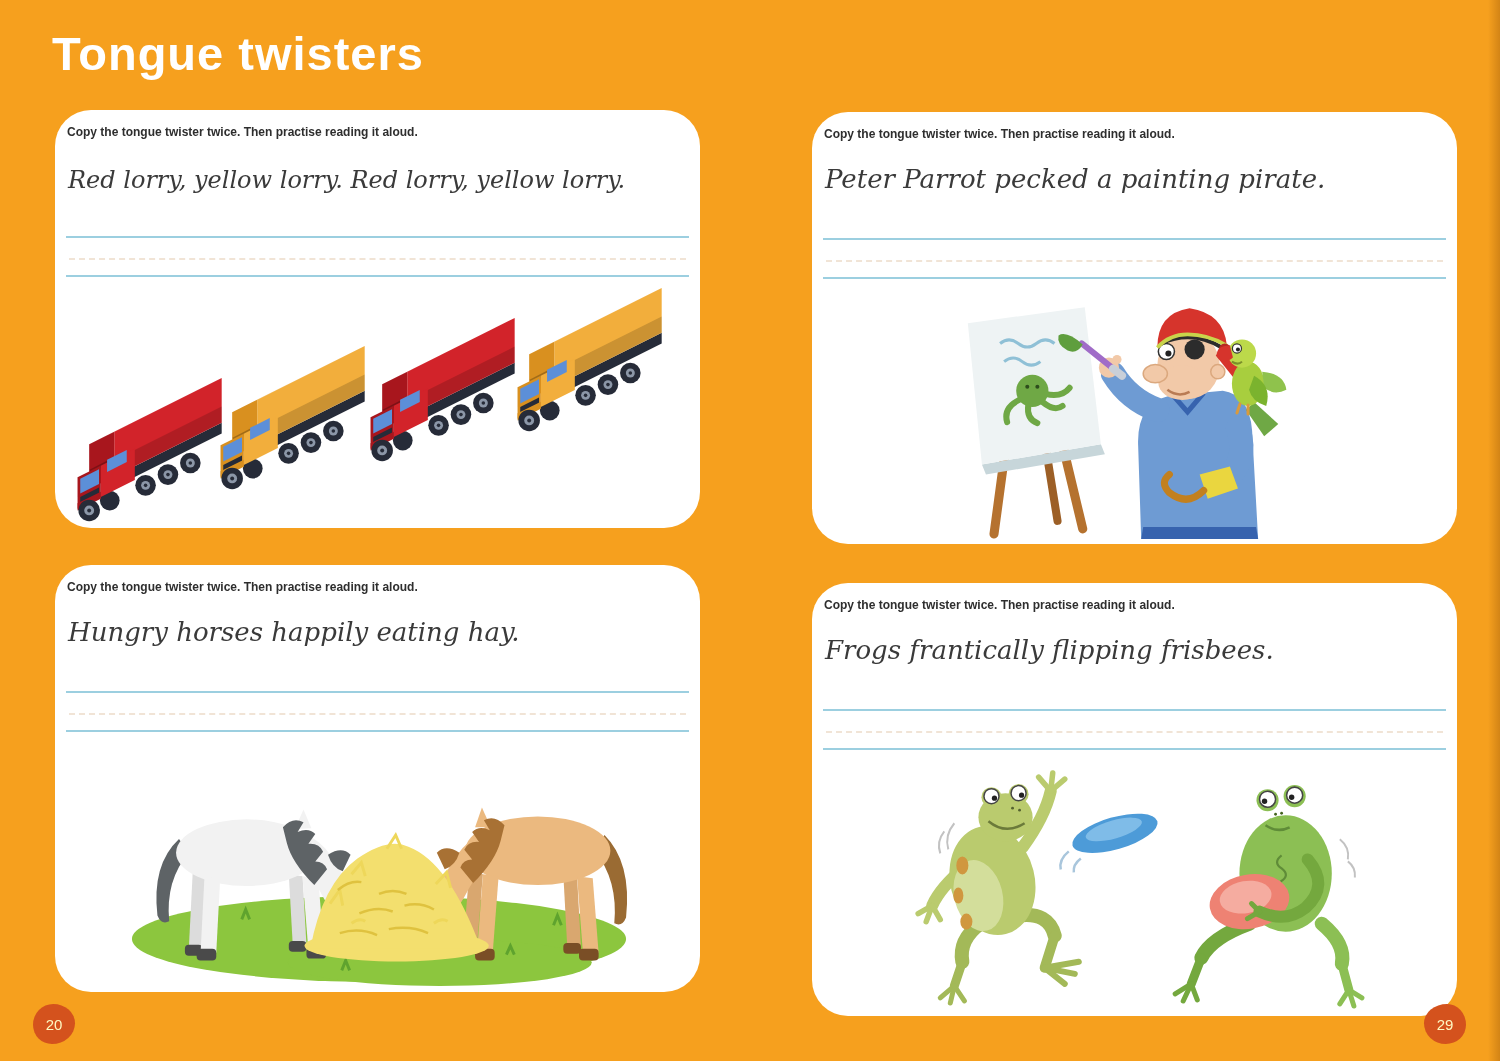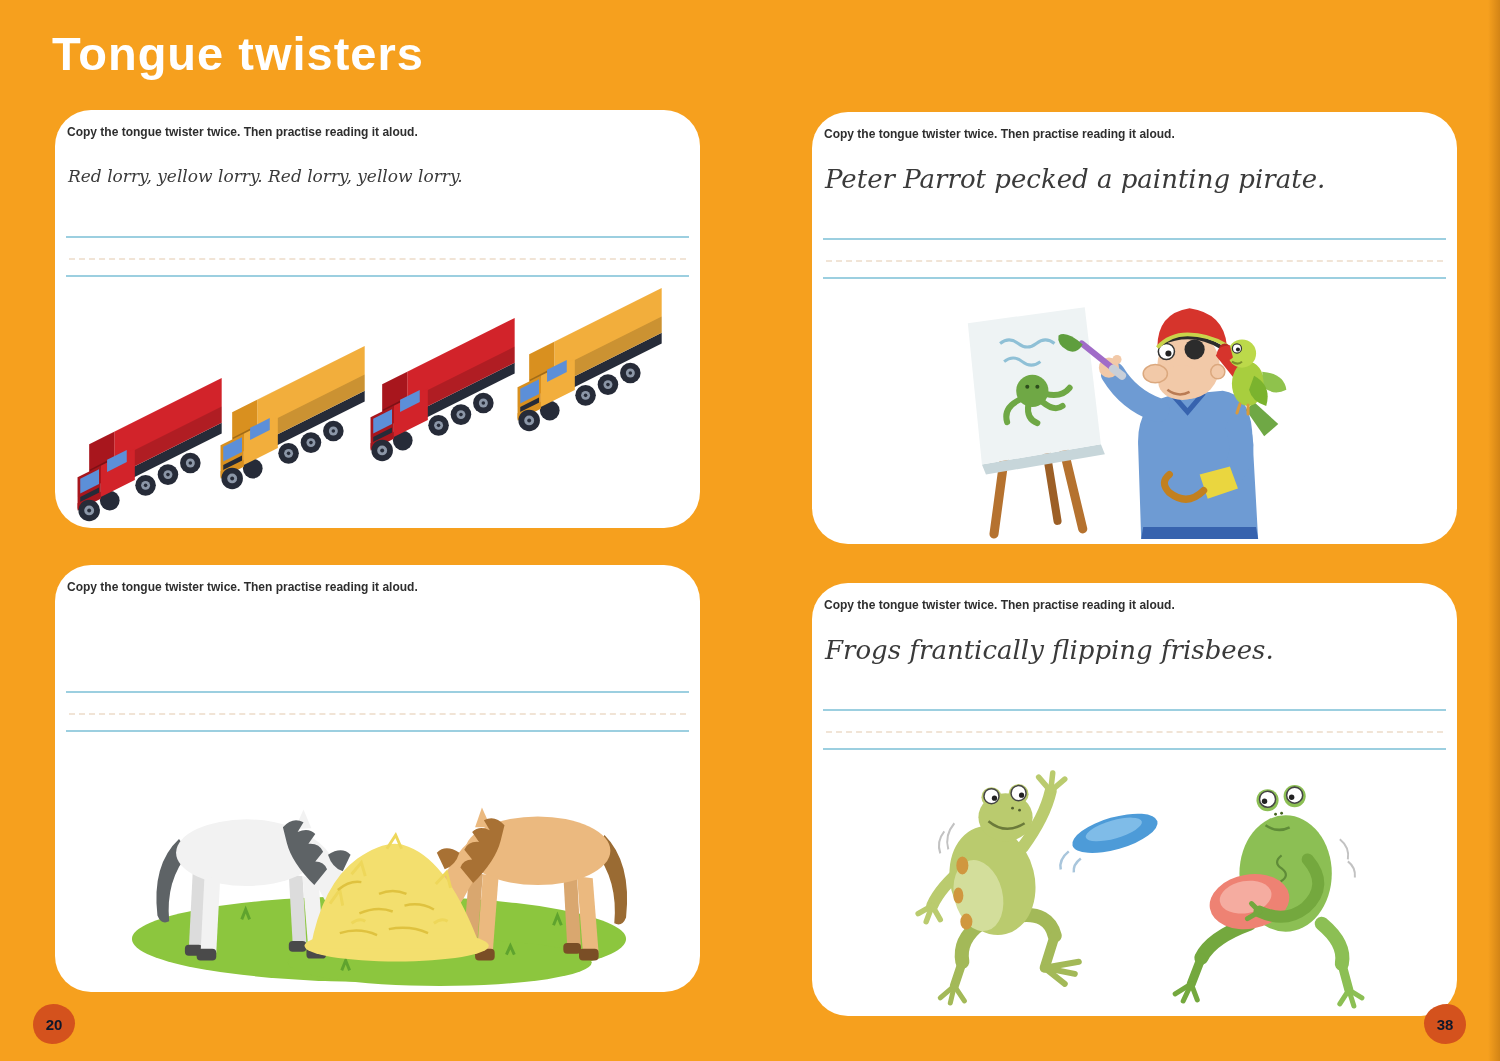--- a/index.html
+++ b/index.html
@@ -25,21 +25,21 @@
   .card{position:absolute;background:var(--card-background);border-radius:36px}
   .card-1{left:55px;top:110px;width:645px;height:418px}
   .card-2{left:812px;top:112px;width:645px;height:432px}
   .card-3{left:55px;top:565px;width:645px;height:427px}
   .card-4{left:812px;top:583px;width:645px;height:433px}
 
   .instruction{position:absolute;top:15px;left:12px;right:12px;
     font-size:12px;font-weight:600;line-height:1.25;color:var(--instruction-color)}
   .twister{position:absolute;top:52px;left:13px;right:8px;white-space:nowrap;
     font-family:"DejaVu Serif",serif;font-style:italic;font-size:26px;color:var(--handwriting-color)}
-  .card-1 .twister{font-size:17px;top:56px}
+  .card-1 .twister{font-size:24px;top:56px}
 
   .rule{position:absolute;left:11px;right:11px;height:0;border-top:2.5px solid var(--line-blue)}
   .rule-1{top:126px}
   .rule-2{top:165px}
   .rule-dash{position:absolute;left:14px;right:14px;top:148px;height:0;
     border-top:2px dashed var(--guide-dash)}
 
   .illo{position:absolute}
   .card-1 .illo{left:0;top:150px;width:645px;height:268px}
   .card-2 .illo{left:100px;top:175px;width:410px;height:252px}
@@ -61,21 +61,21 @@
   .t-inner{fill:var(--inner)}
   .t-roof{fill:var(--light)}
   .t-band{fill:rgba(0,0,0,0.16)}
   .t-rimfar{fill:rgba(255,255,255,0.32)}
   .t-glass{fill:#5C8FD8}
   .t-grille,.t-chassis,.t-tyre,.t-pin{fill:#262B38}
   .t-hub{fill:#8C97A8}
   .t-hatch{fill:none;stroke:rgba(0,0,0,0.25);stroke-width:3}
 
   .badge{position:absolute;width:42px;height:40px;background:var(--badge);
-    color:#0f172a;font-size:15px;font-weight:bold;display:flex;align-items:center;justify-content:center;
+    color:#fef9c3;font-size:15px;font-weight:normal;display:flex;align-items:center;justify-content:center;
     border-radius:48% 52% 55% 45% / 52% 48% 52% 48%}
   .badge-left{left:33px;top:1004px}
   .badge-right{left:1424px;top:1004px;border-radius:55% 45% 48% 52% / 48% 52% 48% 52%}
 </style>
 </head>
 <body>
 
 <div class="page">
 
   <h1 class="page-title">Tongue twisters</h1>
@@ -289,20 +289,21 @@
         <circle cx="320" cy="62" r="2" fill="#222222"></circle>
         <path d="M312,58 q-14,0 -13,11 q7,9 16,1 z" fill="#D6342C"></path>
         <path d="M314,74 q6,4 10,0" stroke="#7B8F2B" stroke-width="2" fill="none"></path>
         <path d="M322,116 l-3,9 M330,117 l0,9" stroke="#D99A3E" stroke-width="3" stroke-linecap="round"></path>
       </svg>
     </div>
   </section>
 
   <section class="card card-3">
     <p class="instruction">Copy the tongue twister twice. Then practise reading it aloud.</p>
+    <p class="twister">Hungry horses happily eating hay.</p>
     <div class="rule rule-1"></div>
     <div class="rule-dash"></div>
     <div class="rule rule-2"></div>
     <div class="illo">
       <svg viewBox="0 0 580 255" aria-hidden="true">
         <ellipse cx="290" cy="206" rx="252" ry="44" fill="#8CC63E"></ellipse>
         <ellipse cx="352" cy="230" rx="155" ry="24" fill="#8CC63E"></ellipse>
         <path d="M150,186 l4,-10 4,10 M468,192 l4,-10 4,10 M252,238 l4,-10 4,10 M420,222 l4,-9 4,9" stroke="#5FA32E" stroke-width="3" fill="none"></path>
 
         <path d="M86,104 Q58,130 64,182 Q68,192 76,188 Q72,146 96,118 Z" fill="#5E6366"></path>
@@ -449,15 +450,15 @@
         <path d="M414,104 Q436,130 412,152 Q392,168 366,156" stroke="#74A83E" stroke-width="12" fill="none" stroke-linecap="round"></path>
         <g stroke="#74A83E" stroke-width="5" stroke-linecap="round" fill="none">
           <path d="M366,156 L354,163"></path>
             <path d="M366,156 L358,148"></path>
         </g>
       </svg>
     </div>
   </section>
 
   <div class="badge badge-left">20</div>
-  <div class="badge badge-right">38</div>
+  <div class="badge badge-right">29</div>
 
 </div>
 
 </body></html>

